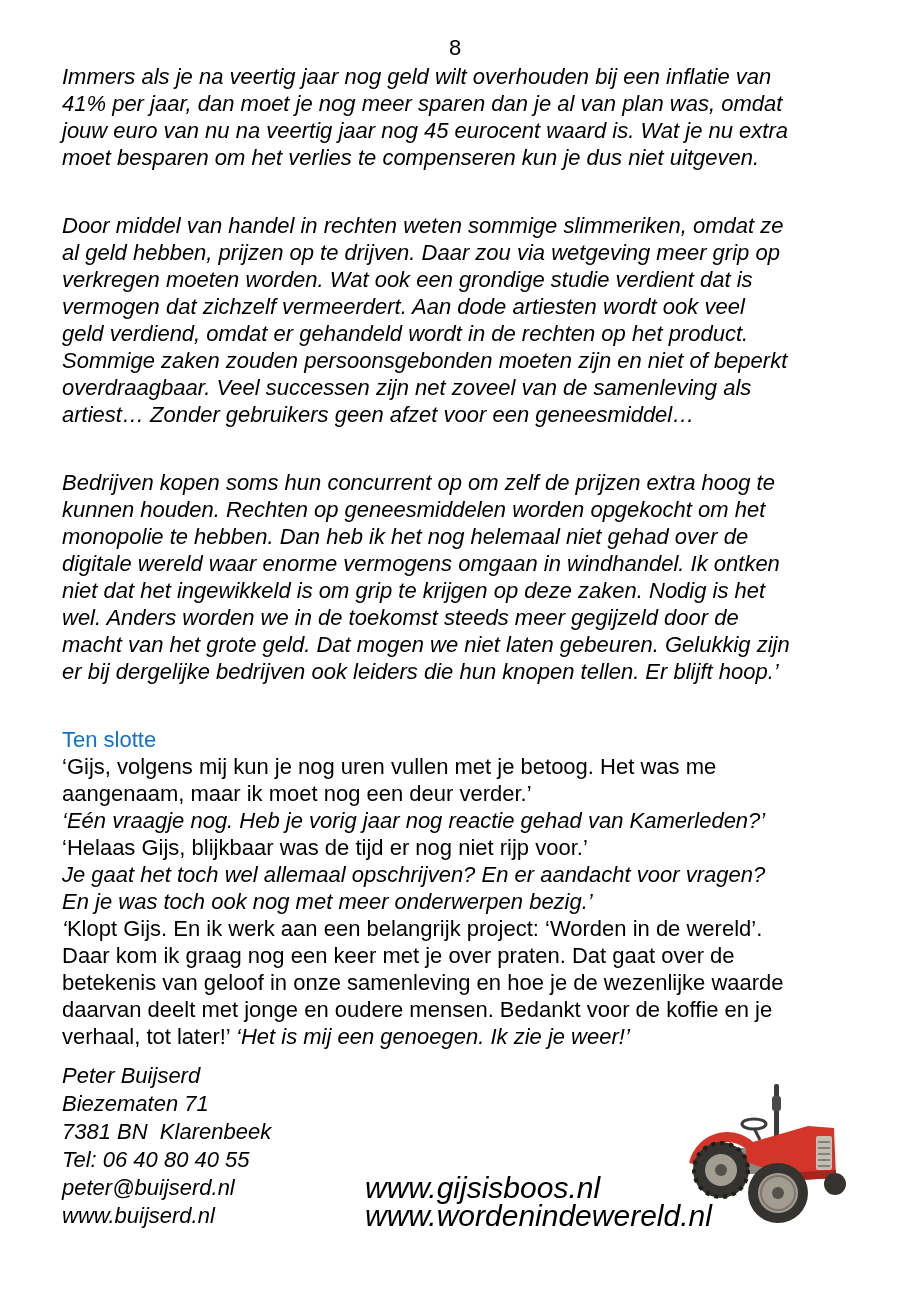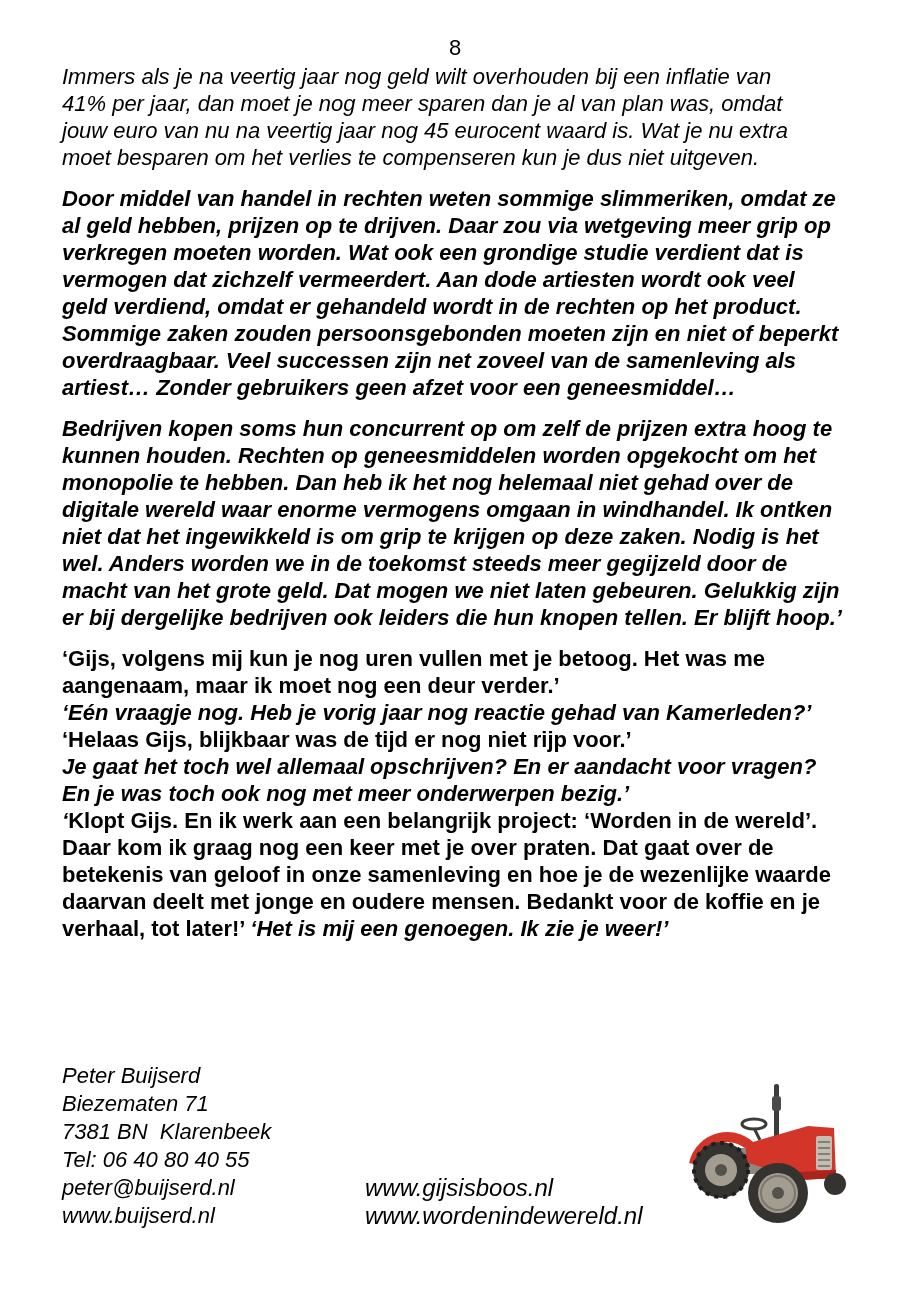--- a/index.html
+++ b/index.html
@@ -31,21 +31,21 @@
     text-align:center;
     font-size:22px;
     line-height:27px;
   }
   .content{
     margin:2px 58px 0 62px;
     font-size:22px;
     line-height:27px;
   }
   .para{margin-top:0;}
-  .para + .para, .heading{margin-top:14px;font-weight:bold;}
+  .para + .para, .heading{margin-top:41px;}
   .heading{
     color:var(--heading-blue);
     font-size:22px;
     line-height:27px;
   }
   .line{white-space:pre;}
   .it{font-style:italic;}
   .footer{
     position:absolute;
     left:62px;
@@ -54,21 +54,21 @@
     display:flex;
     align-items:flex-end;
     font-style:italic;
   }
   .contact{
     font-size:22px;
     line-height:28px;
     width:303px;
   }
   .websites{
-    font-size:24px;
+    font-size:30px;
     line-height:28px;
   }
   .tractor{
     position:absolute;
     left:688px;
     top:1078px;
     width:160px;
     height:150px;
   }
   .t-red{fill:var(--tractor-red);}
@@ -105,20 +105,21 @@
       <div class="para">
         <div class="line"><span class="it">Bedrijven kopen soms hun concurrent op om zelf de prijzen extra hoog te</span></div>
         <div class="line"><span class="it">kunnen houden. Rechten op geneesmiddelen worden opgekocht om het</span></div>
         <div class="line"><span class="it">monopolie te hebben. Dan heb ik het nog helemaal niet gehad over de</span></div>
         <div class="line"><span class="it">digitale wereld waar enorme vermogens omgaan in windhandel. Ik ontken</span></div>
         <div class="line"><span class="it">niet dat het ingewikkeld is om grip te krijgen op deze zaken. Nodig is het</span></div>
         <div class="line"><span class="it">wel. Anders worden we in de toekomst steeds meer gegijzeld door de</span></div>
         <div class="line"><span class="it">macht van het grote geld. Dat mogen we niet laten gebeuren. Gelukkig zijn</span></div>
         <div class="line"><span class="it">er bij dergelijke bedrijven ook leiders die hun knopen tellen. Er blijft hoop.’</span></div>
       </div>
+      <div class="heading">Ten slotte</div>
       <div class="para">
         <div class="line"><span>‘Gijs, volgens mij kun je nog uren vullen met je betoog. Het was me</span></div>
         <div class="line"><span>aangenaam, maar ik moet nog een deur verder.’</span></div>
         <div class="line"><span class="it">‘Eén vraagje nog. Heb je vorig jaar nog reactie gehad van Kamerleden?’</span></div>
         <div class="line"><span>‘Helaas Gijs, blijkbaar was de tijd er nog niet rijp voor.’</span></div>
         <div class="line"><span class="it">Je gaat het toch wel allemaal opschrijven? En er aandacht voor vragen?</span></div>
         <div class="line"><span class="it">En je was toch ook nog met meer onderwerpen bezig.’</span></div>
         <div class="line"><span class="it">‘</span><span>Klopt Gijs. En ik werk aan een belangrijk project: ‘Worden in de wereld’.</span></div>
         <div class="line"><span>Daar kom ik graag nog een keer met je over praten. Dat gaat over de</span></div>
         <div class="line"><span>betekenis van geloof in onze samenleving en hoe je de wezenlijke waarde</span></div>

